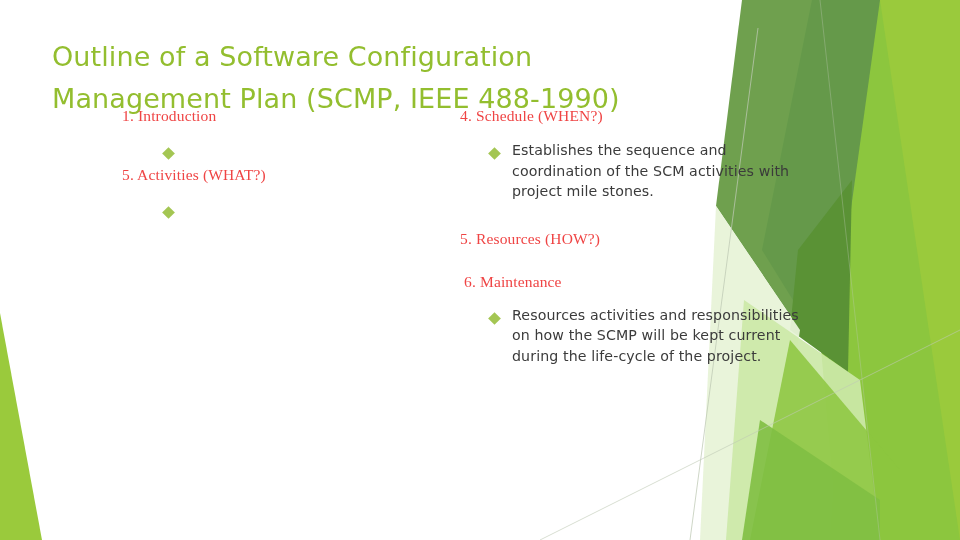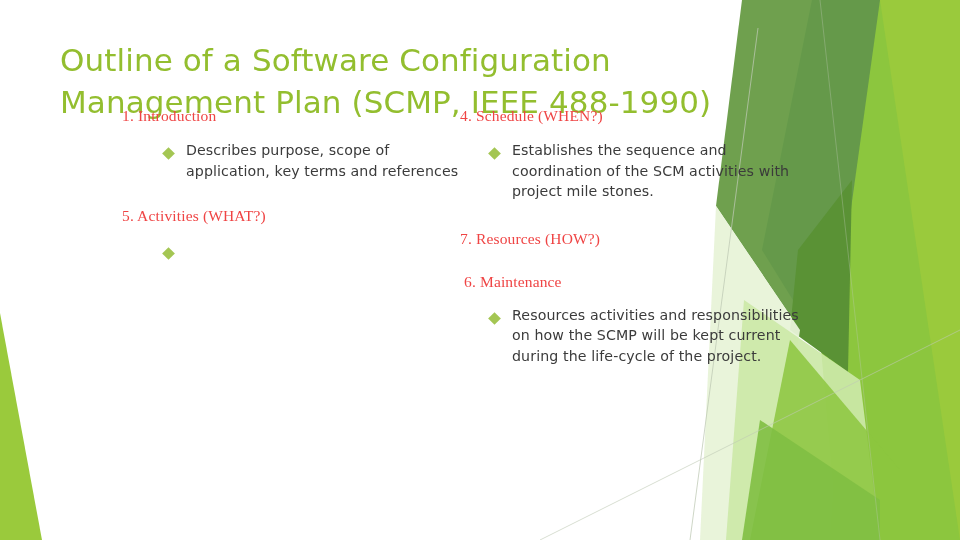--- a/index.html
+++ b/index.html
@@ -23,24 +23,24 @@
     position: absolute;
     left: 0; top: 0;
     width: 960px;
     height: 540px;
     pointer-events: none;
   }
 
   
   .title {
     position: absolute;
-    left: 60px;
+    left: 52px;
     top: 18px;
     width: 700px;
-    font-size: 31px;
+    font-size: 27px;
     line-height: 42px;
     font-weight: normal;
     color: #93BE2F;
     letter-spacing: 0.1px;
   }
   .title-line { display: block; white-space: nowrap; }
 
   
   .col {
     position: absolute;
@@ -133,21 +133,20 @@
     <span class="title-line">Outline of a Software Configuration</span>
     <span class="title-line">Management Plan (SCMP, IEEE 488-1990)</span>
   </h1>
 
   <div class="col col-left">
 
     <div class="section sec-1">
       <div class="section-head">1. Introduction</div>
       <div class="bullet-row">
         <span class="bullet-diamond"></span>
-        <span class="bullet-text">Describes purpose, scope of application, key terms and references</span>
       </div>
     </div>
 
 
     <div class="section sec-3">
       <div class="section-head">5. Activities (WHAT?)</div>
       <div class="bullet-row">
         <span class="bullet-diamond"></span>
       </div>
     </div>
@@ -158,21 +157,21 @@
 
     <div class="section sec-4">
       <div class="section-head">4. Schedule (WHEN?)</div>
       <div class="bullet-row">
         <span class="bullet-diamond"></span>
         <span class="bullet-text">Establishes the sequence and coordination of the SCM activities with project mile stones.</span>
       </div>
     </div>
 
     <div class="section sec-5">
-      <div class="section-head">7. Resources (HOW?)</div>
+      <div class="section-head">5. Resources (HOW?)</div>
     </div>
 
     <div class="section sec-6">
       <div class="section-head">6. Maintenance</div>
       <div class="bullet-row">
         <span class="bullet-diamond"></span>
         <span class="bullet-text">Resources activities and responsibilities on how the SCMP will be kept current during the life-cycle of the project.</span>
       </div>
     </div>
 

